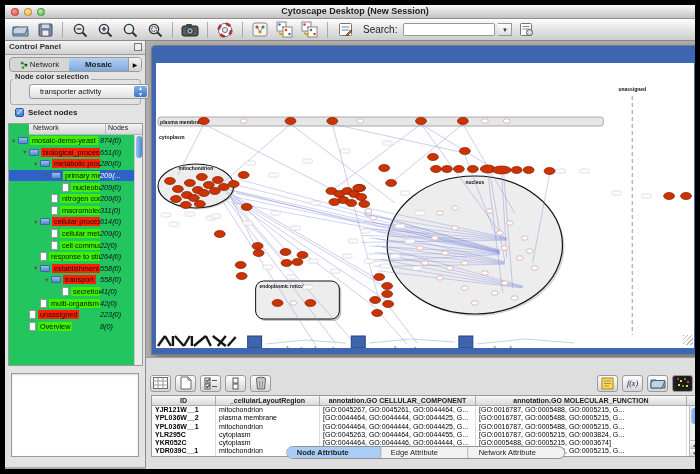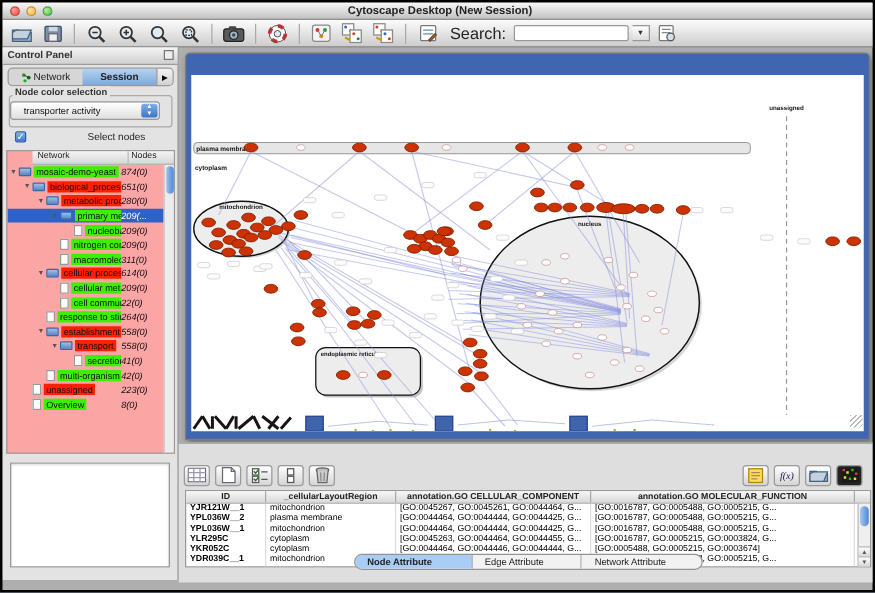--- a/index.html
+++ b/index.html
@@ -1,43 +1,43 @@
 <!DOCTYPE html>
 <html><head>
 <meta charset="utf-8">
 <style>
   html,body{margin:0;padding:0;background:#555;}
   *{box-sizing:border-box;font-family:"Liberation Sans",sans-serif;}
-  #app{position:relative;width:700px;height:474px;background:#aeaeae;overflow:hidden;border:2px solid #000000;}
+  #app{position:relative;width:700px;height:474px;background:#aeaeae;overflow:hidden;border:5px solid #000000;}
   
   #titlebar{position:absolute;left:0;top:0;width:700px;height:14px;background:linear-gradient(#f8f8f8,#c2c2c2);border-bottom:1px solid #8f8f8f;}
   .tl{position:absolute;top:3px;width:8px;height:8px;border-radius:50%;border:1px solid rgba(0,0,0,.25);}
   #wt{position:absolute;left:0;right:0;top:1px;text-align:center;font-size:9px;font-weight:bold;color:#222;}
   #toolbar{position:absolute;left:0;top:14px;width:700px;height:22px;background:linear-gradient(#fcfcfc,#cdcdcd);border-bottom:1px solid #8a8a8a;display:flex;align-items:center;padding:0 4px;gap:3px;}
   .tbtn{width:22px;height:19px;display:flex;align-items:center;justify-content:center;}
   .tsep{width:1px;height:16px;background:#aaa;margin:0 3px;}
-  #searchlbl{font-size:13px;color:#222;margin-left:4px;}
+  #searchlbl{font-size:10px;color:#222;margin-left:4px;}
   #searchbox{width:92px;height:13px;background:#fff;border:1px solid #999;border-radius:2px;margin-left:3px;}
   #searchdrop{width:14px;height:13px;border:1px solid #999;border-left:none;background:linear-gradient(#fff,#ddd);font-size:6px;text-align:center;line-height:12px;color:#333;}
   
   #cpanel{position:absolute;left:0;top:36px;width:141px;height:426px;background:#e3e3e3;border-right:1px solid #8c8c8c;}
   .phead{height:14px;background:linear-gradient(#f5f5f5,#cfcfcf);border-bottom:1px solid #9c9c9c;font-size:8px;font-weight:bold;color:#333;padding:1px 4px;position:relative;}
   .floatico{position:absolute;right:3px;top:2px;width:8px;height:8px;border:1px solid #777;background:#eee;}
   #cp-tabs{position:absolute;left:4px;top:16px;width:133px;height:15px;display:flex;border:1px solid #9a9a9a;border-radius:4px;background:#d6d6d6;overflow:hidden;}
   .cptab{flex:1;font-size:8px;text-align:center;line-height:13px;color:#222;display:flex;align-items:center;justify-content:center;gap:2px;}
   .cptab.sel{background:linear-gradient(#b5d2f0,#7fa9dc);font-weight:bold;}
   #cp-arrow{width:13px;border-left:1px solid #9a9a9a;font-size:6px;display:flex;align-items:center;justify-content:center;background:linear-gradient(#f2f2f2,#d2d2d2);}
   #groupbox{position:absolute;left:5px;top:38px;width:131px;height:26px;border:1px solid #aaa;border-radius:3px;}
   #grouplbl{position:absolute;left:8px;top:31px;font-size:7.5px;font-weight:bold;color:#333;background:#e3e3e3;padding:0 2px;}
-  #combo{position:absolute;left:6px;top:43px;width:120px;height:15px;background:linear-gradient(#fff,#e0e0e0);border:1px solid #999;border-radius:3px;font-size:7.5px;color:#111;line-height:13px;padding-left:10px;}
+  #combo{position:absolute;left:24px;top:43px;width:120px;height:15px;background:linear-gradient(#fff,#e0e0e0);border:1px solid #999;border-radius:3px;font-size:7.5px;color:#111;line-height:13px;padding-left:10px;}
   #combobtn{position:absolute;right:1px;top:1px;width:13px;height:11px;border-radius:2px;background:linear-gradient(#7db0ec,#3c74c8);color:#fff;font-size:5px;line-height:5.5px;text-align:center;}
   #checkrow{position:absolute;left:10px;top:66px;height:11px;display:flex;align-items:center;gap:4px;}
   #checkbox{width:9px;height:9px;border-radius:2px;background:linear-gradient(#85b4ee,#3e77cc);border:1px solid #2d5aa8;color:#fff;font-size:8px;line-height:8px;text-align:center;}
-  #checklbl{font-size:8px;font-weight:normal;color:#222;margin-left:45px;}
-  #treewrap{position:absolute;left:3px;top:82px;width:135px;height:243px;border:1px solid #9a9a9a;background:#fca5a5;padding-left:20px;}
+  #checklbl{font-size:8px;font-weight:bold;color:#222;}
+  #treewrap{position:absolute;left:3px;top:82px;width:135px;height:243px;border:1px solid #9a9a9a;background:#22c55e;padding-left:20px;}
   #treehead{display:flex;height:11px;background:linear-gradient(#f4f4f4,#d7d7d7);border-bottom:1px solid #b5b5b5;font-size:7px;color:#222;}
   #th-net{flex:1;padding-left:4px;border-right:1px solid #bbb;}
   #th-nodes{width:36px;padding-left:2px;}
   #tree-rows{position:absolute;left:0;top:11px;right:8px;bottom:0;overflow:hidden;}
   .trow{display:flex;align-items:center;height:11.6px;font-size:7.3px;white-space:nowrap;}
   .trow.sel{background:#2f62c8;}
   .trow.sel .tnodes{color:#fff;}
   .ind{display:inline-block;height:1px;flex:none;}
   .tri{width:7px;font-size:5.5px;color:#555;flex:none;}
   .fold{width:10px;height:7px;background:linear-gradient(#9cc0ea,#5587c8);border:1px solid #3b66a8;border-radius:1px;margin-right:2px;flex:none;}
@@ -222,21 +222,21 @@
       <div class="cptab">
           <svg width="8" height="8">
             <circle cx="2" cy="2" r="1.5" fill="#2a2"></circle>
             <circle cx="6" cy="4" r="1.5" fill="#161"></circle>
             <circle cx="3" cy="6.6" r="1.3" fill="#2a2"></circle>
             <line x1="2" y1="2" x2="6" y2="4" stroke="#333" stroke-width="0.7"></line>
           </svg>
           <span>Network</span>
         </div>
       <div class="cptab sel">
-          <span>Session</span>
+          <span>Mosaic</span>
         </div>
       <div id="cp-arrow">▶</div>
     </div>
     <div id="groupbox"></div>
     <div id="grouplbl">Node color selection</div>
     <div id="combo">
       <span>transporter activity</span>
       <span id="combobtn">▲<br>▼</span>
     </div>
     <div id="checkrow">

